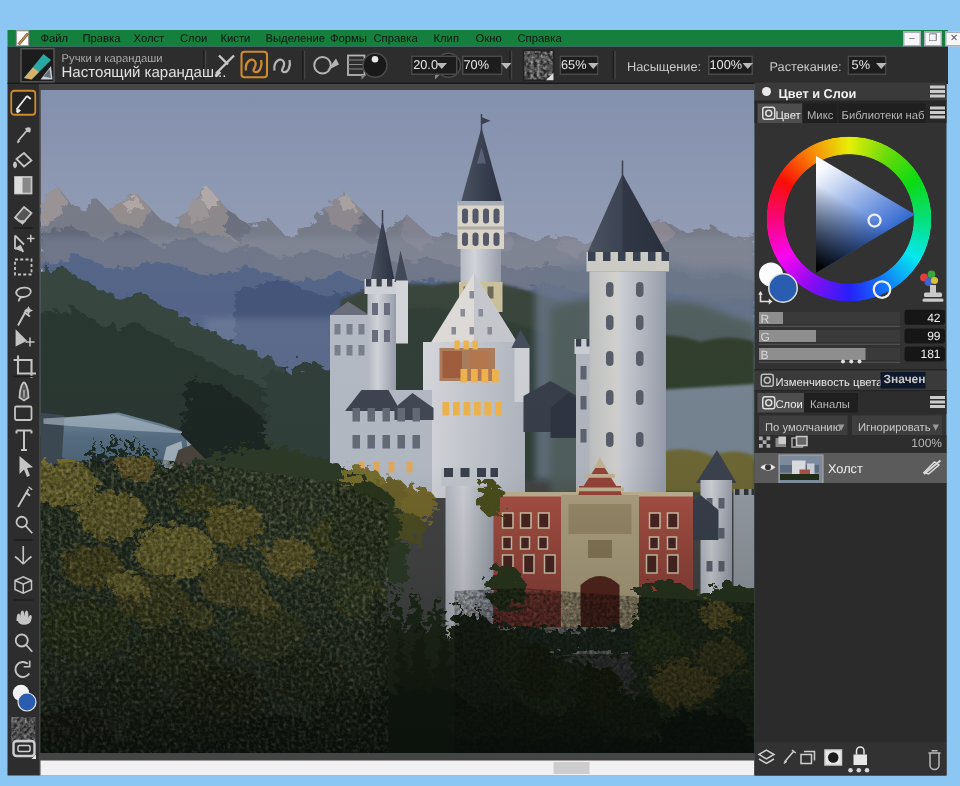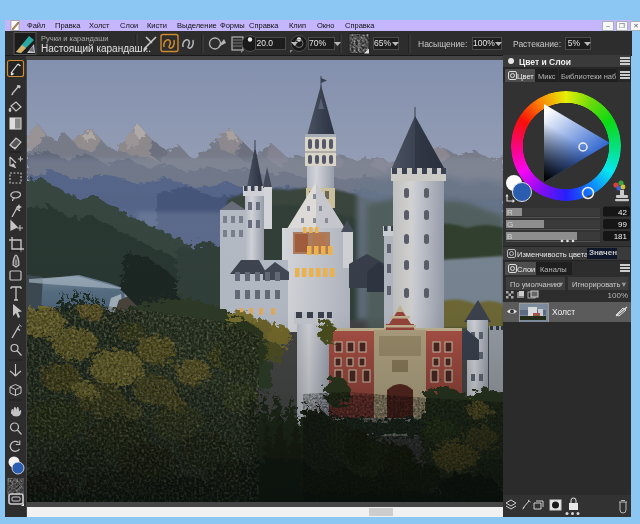--- a/index.html
+++ b/index.html
@@ -6,21 +6,21 @@
   body{font-family:"Liberation Sans",sans-serif;position:relative;background:#8cc6f3;}
   #win{position:absolute;left:0;top:0;width:640px;height:524px;}
   .abs{position:absolute;}
   .abs,.mi,.pb-txt{white-space:nowrap;}
   
   #titlebar{position:absolute;left:0;top:0;width:640px;height:20px;background:#8cc6f3;}
   #title{position:absolute;left:0;top:4px;width:640px;text-align:center;font-size:10.5px;color:#1a1a1a;}
   #btn-close{position:absolute;left:605px;top:0;width:29px;height:19px;background:#ce5252;border:1px solid #b44;box-sizing:border-box;}
   #btn-close:after{content:"✕";position:absolute;left:10px;top:3px;color:#fff;font-size:9.5px;font-weight:bold;}
   
-  #menubar{position:absolute;left:5px;top:20px;width:627px;height:11px;background:#c4b5fd;}
+  #menubar{position:absolute;left:5px;top:20px;width:627px;height:11px;background:#15803d;}
   .mi{position:absolute;top:2px;font-size:7.5px;color:#111;line-height:8px;}
   .wbtn{position:absolute;top:1px;width:12px;height:10px;background:#f7f7f7;border:1px solid #a8b0bc;box-sizing:border-box;font-size:6.5px;line-height:7px;text-align:center;color:#556;}
   
   #propbar{position:absolute;left:5px;top:31px;width:627px;height:25px;background:#2d2d2d;border-bottom:1px solid #1a1a1a;box-sizing:border-box;}
   .pb-txt{position:absolute;color:#c9c9c9;font-size:8.5px;}
   .pb-box{position:absolute;background:#1d1d1d;border:1px solid #4a4a4a;color:#e5e5e5;font-size:8.5px;text-align:right;box-sizing:border-box;}
   
   #toolbar{position:absolute;left:5px;top:56px;width:21px;height:461px;background:#2d2d2d;}
   
   #canvasarea{position:absolute;left:26px;top:56px;width:477px;height:461px;background:#454545;}
@@ -107,21 +107,21 @@
       <circle cx="294" cy="12.5" r="4" fill="none" stroke="#777" stroke-width="1"></circle>
       <path d="M288 19 l-3 3 v-3 Z" fill="#888"></path>
 
       <rect x="344" y="2.5" width="20" height="20" fill="#9a9a9a"></rect>
       <rect x="344" y="2.5" width="20" height="20" fill="#000" filter="url(#grainD)" opacity="0.75"></rect>
       <rect x="344" y="2.5" width="20" height="20" fill="none" stroke="#222" stroke-width="1"></rect>
       <path d="M364 22.5 l-5 0 5 -5 Z" fill="#ddd"></path>
     </svg>
     <div class="pb-txt" style="left:36px;top:3px;font-size:7.5px;color:#a9a9a9">Ручки и карандаши</div>
     <div class="pb-txt" style="left:36px;top:12px;font-size:10px;color:#e2e2e2">Настоящий карандаш...</div>
-    <div class="pb-box" style="left:250px;top:6px;width:31px;height:13px;line-height:11px;padding-right:12px">20.0</div>
+    <div class="pb-box" style="left:269px;top:6px;width:31px;height:13px;line-height:11px;padding-right:12px">20.0</div>
     <div class="pb-box" style="left:303px;top:6px;width:27px;height:13px;line-height:11px;padding-right:10px">70%</div>
     <div class="pb-box" style="left:368px;top:6px;width:26px;height:13px;line-height:11px;padding-right:10px">65%</div>
     <div class="pb-txt" style="left:413px;top:8px">Насыщение:</div>
     <div class="pb-box" style="left:467px;top:6px;width:30px;height:13px;line-height:11px;padding-right:10px">100%</div>
     <div class="pb-txt" style="left:508px;top:8px">Растекание:</div>
     <div class="pb-box" style="left:560px;top:6px;width:26px;height:13px;line-height:11px;padding-right:10px">5%</div>
     <svg class="abs" style="left:0;top:0" width="627" height="25" viewBox="0 0 627 25">
       <g fill="#b9b9b9">
         <path d="M286 11 l3.5 4 3.5 -4 Z"></path>
           <path d="M329 11 l3.5 4 3.5 -4 Z"></path>

